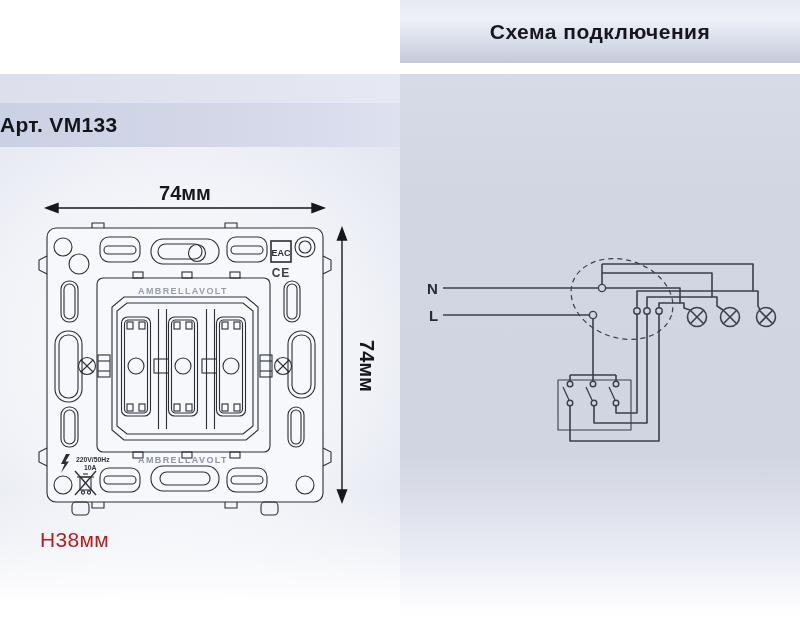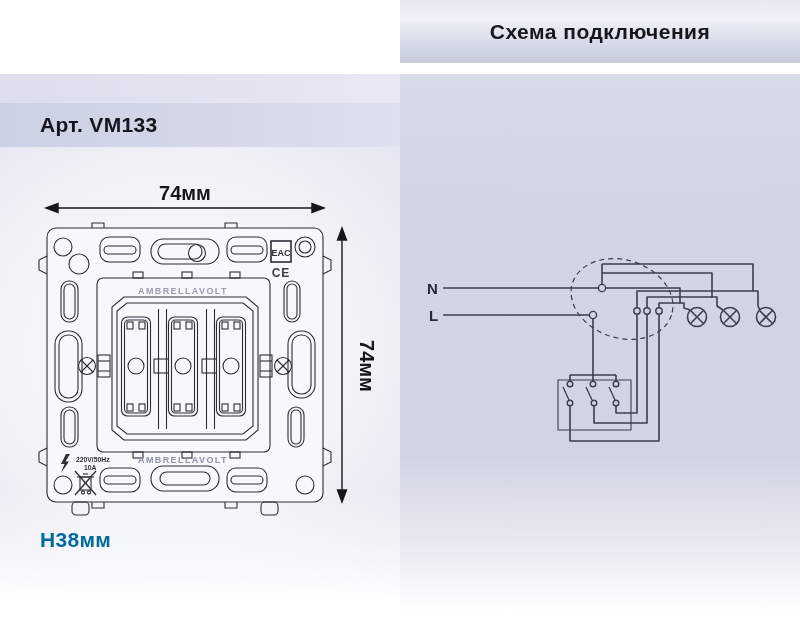--- a/index.html
+++ b/index.html
@@ -23,35 +23,35 @@
 
   .left-strip{
     position:absolute;left:0;top:74px;width:400px;height:29px;
     background:linear-gradient(90deg,#dde0ec 0%,#e2e5f0 60%,#e6e9f3 100%);
   }
   .article-band{
     position:absolute;left:0;top:103px;width:400px;height:44px;
     background:linear-gradient(90deg,#cbd1e4 0%,#d3d7e8 55%,#dadded 85%,#dee1ee 100%);
     display:flex;align-items:center;
     font-size:21px;font-weight:700;color:#14161b;letter-spacing:.3px;
-    padding-left:40px;box-sizing:border-box;text-align:center;
+    box-sizing:border-box;text-align:center;
   }
   .left-main{
     position:absolute;left:0;top:147px;width:400px;height:475px;
     background:
       linear-gradient(180deg, rgba(255,255,255,0) 72%, #ffffff 96%),
       radial-gradient(95% 75% at 44% 42%, #fafbfd 0%, #f1f3f8 48%, #dcdfec 100%);
   }
   .right-main{
     position:absolute;left:0;top:74px;width:400px;height:548px;
     background:linear-gradient(180deg,#d7dae7 0%,#d2d6e3 22%,#d1d5e2 70%,#ebedf4 88%,#fdfdfe 97%,#ffffff 100%);
   }
   .h38{
     position:absolute;left:40px;top:528px;
-    font-size:21px;font-weight:700;color:#0369a1;letter-spacing:.3px;
+    font-size:21px;font-weight:400;color:#b91c1c;letter-spacing:.3px;
   }
   svg{position:absolute;left:0;top:0;}
   svg text{font-family:"Liberation Sans", sans-serif;}
 </style>
 </head>
 <body>
 
 <div class="panel" id="panel-left">
   <div class="left-strip"></div>
   <div class="article-band">Арт. VM133</div>

